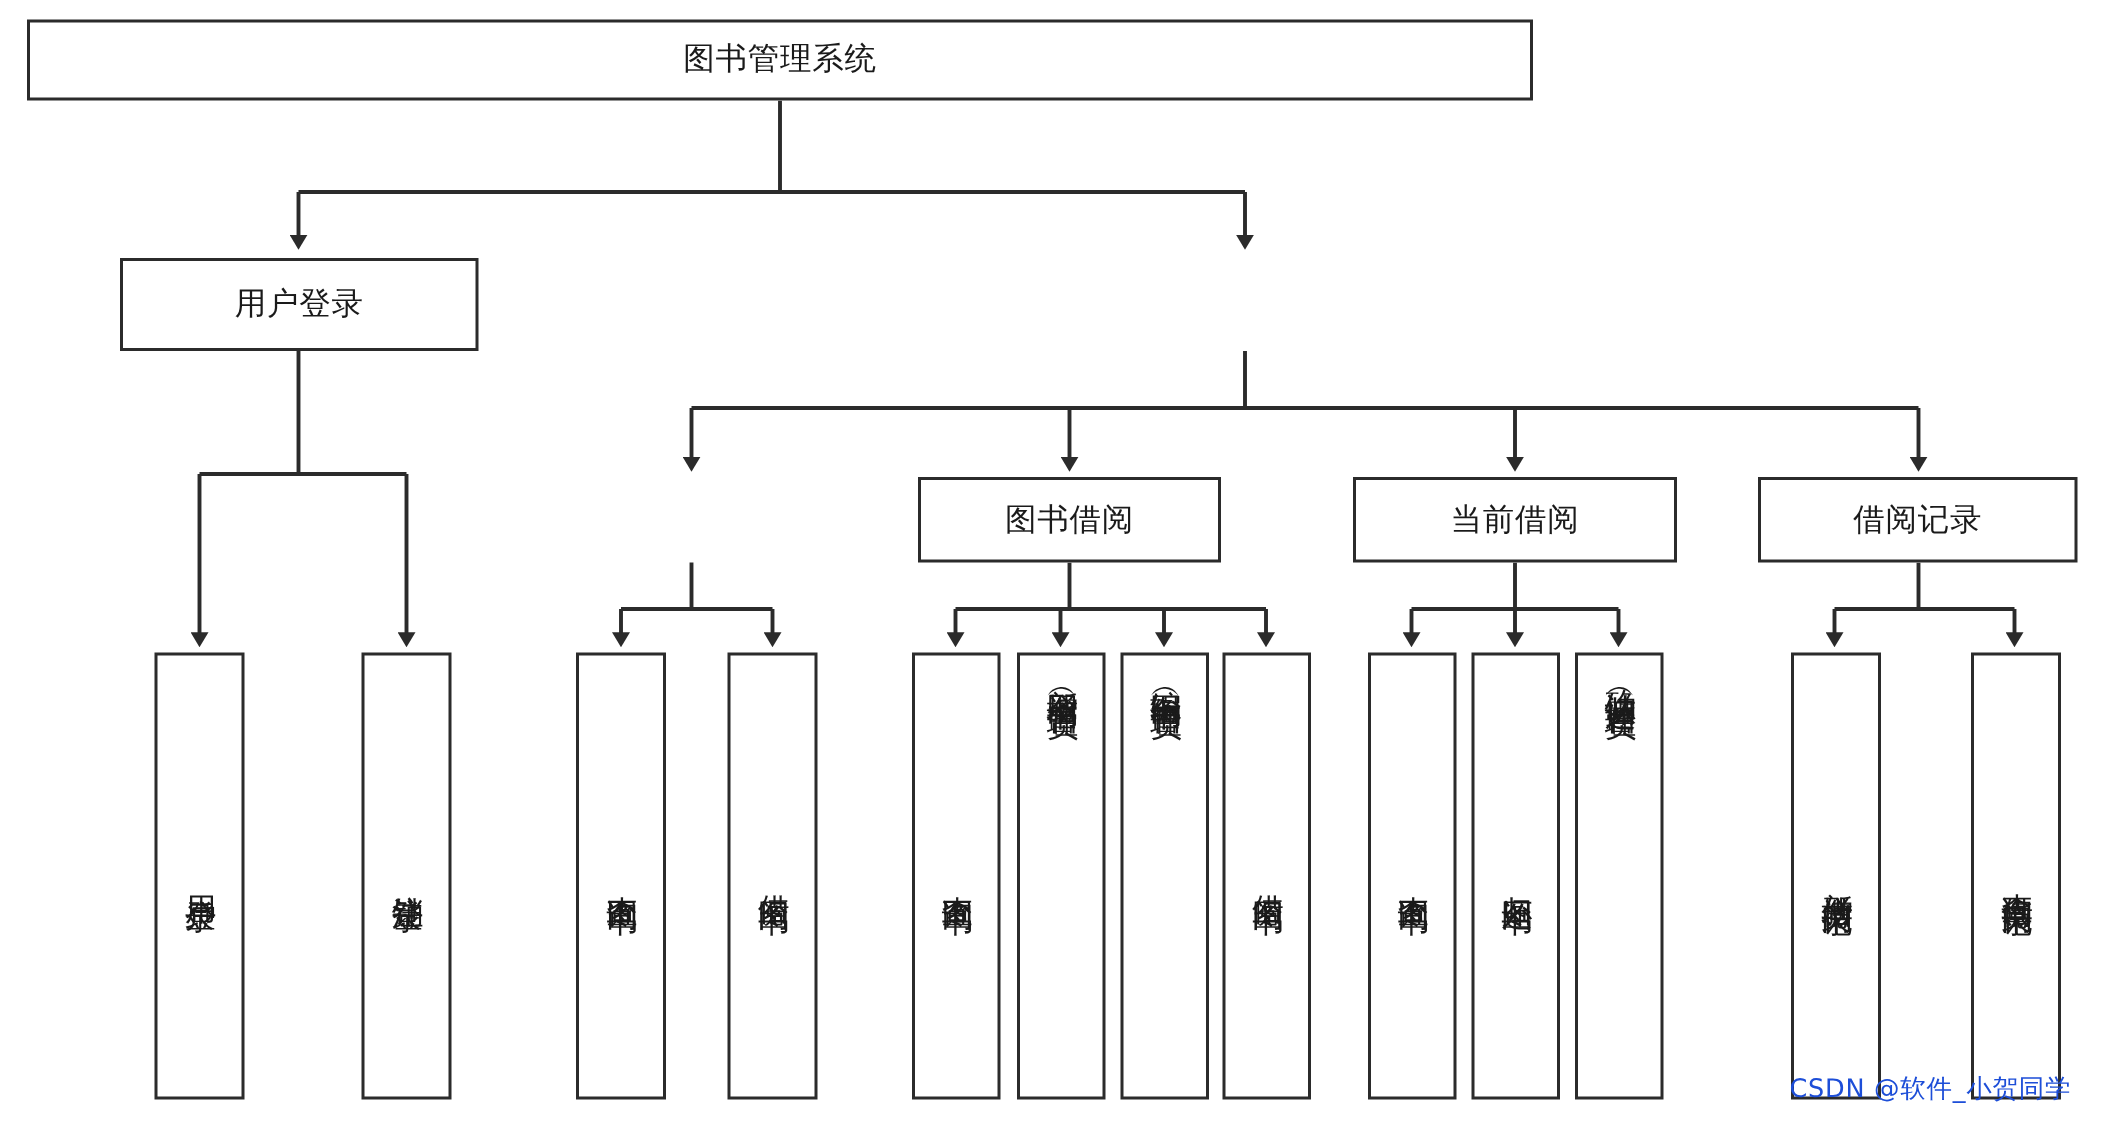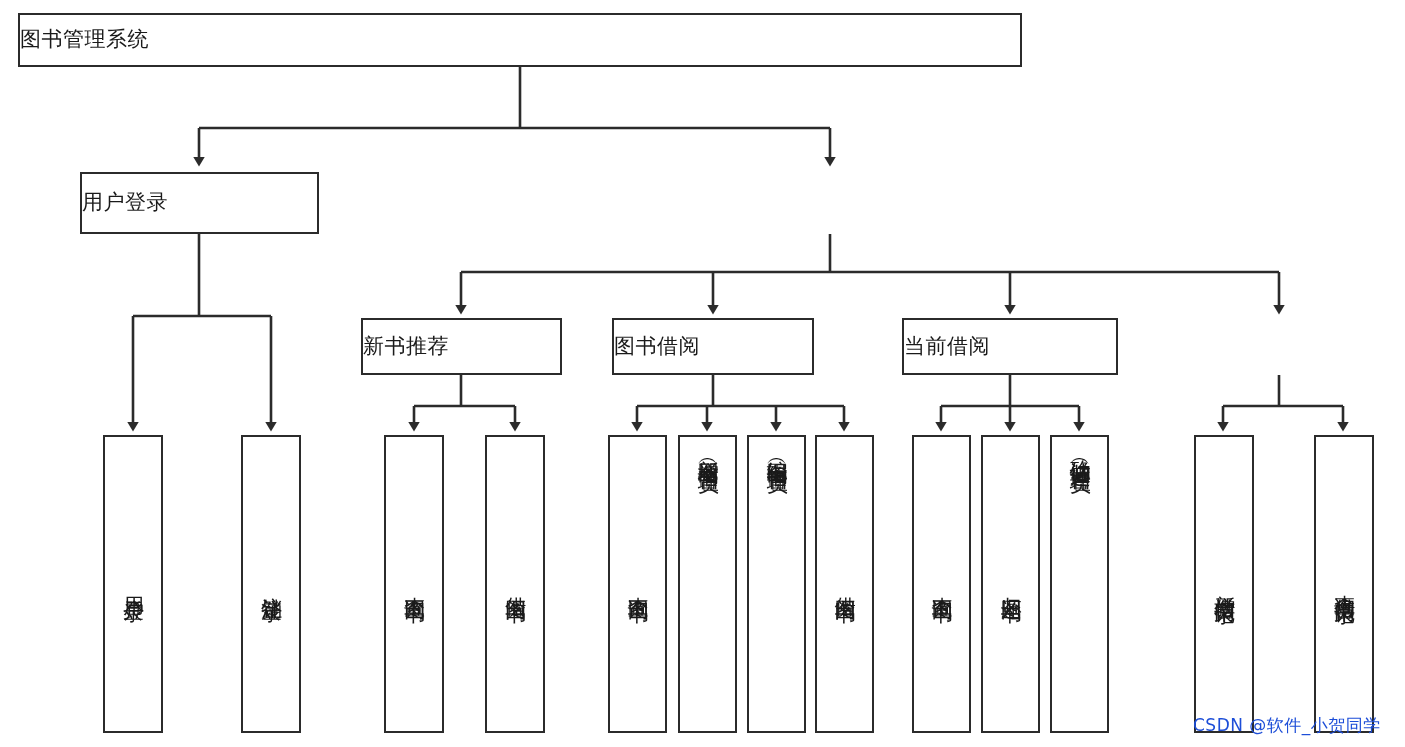--- a/index.html
+++ b/index.html
@@ -26,20 +26,21 @@
     height: 747px;
     pointer-events: none;
   }
   .node {
     position: absolute;
     box-sizing: border-box;
     border: 2px solid #2b2b2b;
     background: #ffffff;
     display: flex;
     align-items: center;
+    justify-content: center;
     color: #1a1a1a;
   }
   .node.horiz {
     font-size: 21px;
     letter-spacing: 0.5px;
     line-height: 1.2;
   }
   .node.vert {
     writing-mode: vertical-rl;
     text-orientation: upright;
@@ -122,32 +123,32 @@
 
   <div class="node horiz" style="left:18px; top:13px; width:1004px; height:54px;">
     <span class="label">图书管理系统</span>
   </div>
 
   <div class="node horiz" style="left:80px; top:172px; width:239px; height:62px;">
     <span class="label">用户登录</span>
   </div>
 
 
-  <div class="node horiz" style="left:361px; top:318px; width:201px; height:57px;">
-    <span class="label">新书推荐</span>
-  </div>
 
   <div class="node horiz" style="left:902px; top:318px; width:216px; height:57px;">
     <span class="label">当前借阅</span>
   </div>
 
   <div class="node horiz" style="left:612px; top:318px; width:202px; height:57px;">
     <span class="label">图书借阅</span>
   </div>
 
+  <div class="node horiz" style="left:1172px; top:318px; width:213px; height:57px;">
+    <span class="label">借阅记录</span>
+  </div>
 
   <div class="node vert" style="left:103px; top:435px; width:60px; height:298px;">
     <span class="label">用户登录</span>
   </div>
 
   <div class="node vert" style="left:241px; top:435px; width:60px; height:298px;">
     <span class="label">注销登录</span>
   </div>
 
   <div class="node vert" style="left:384px; top:435px; width:60px; height:298px;">

